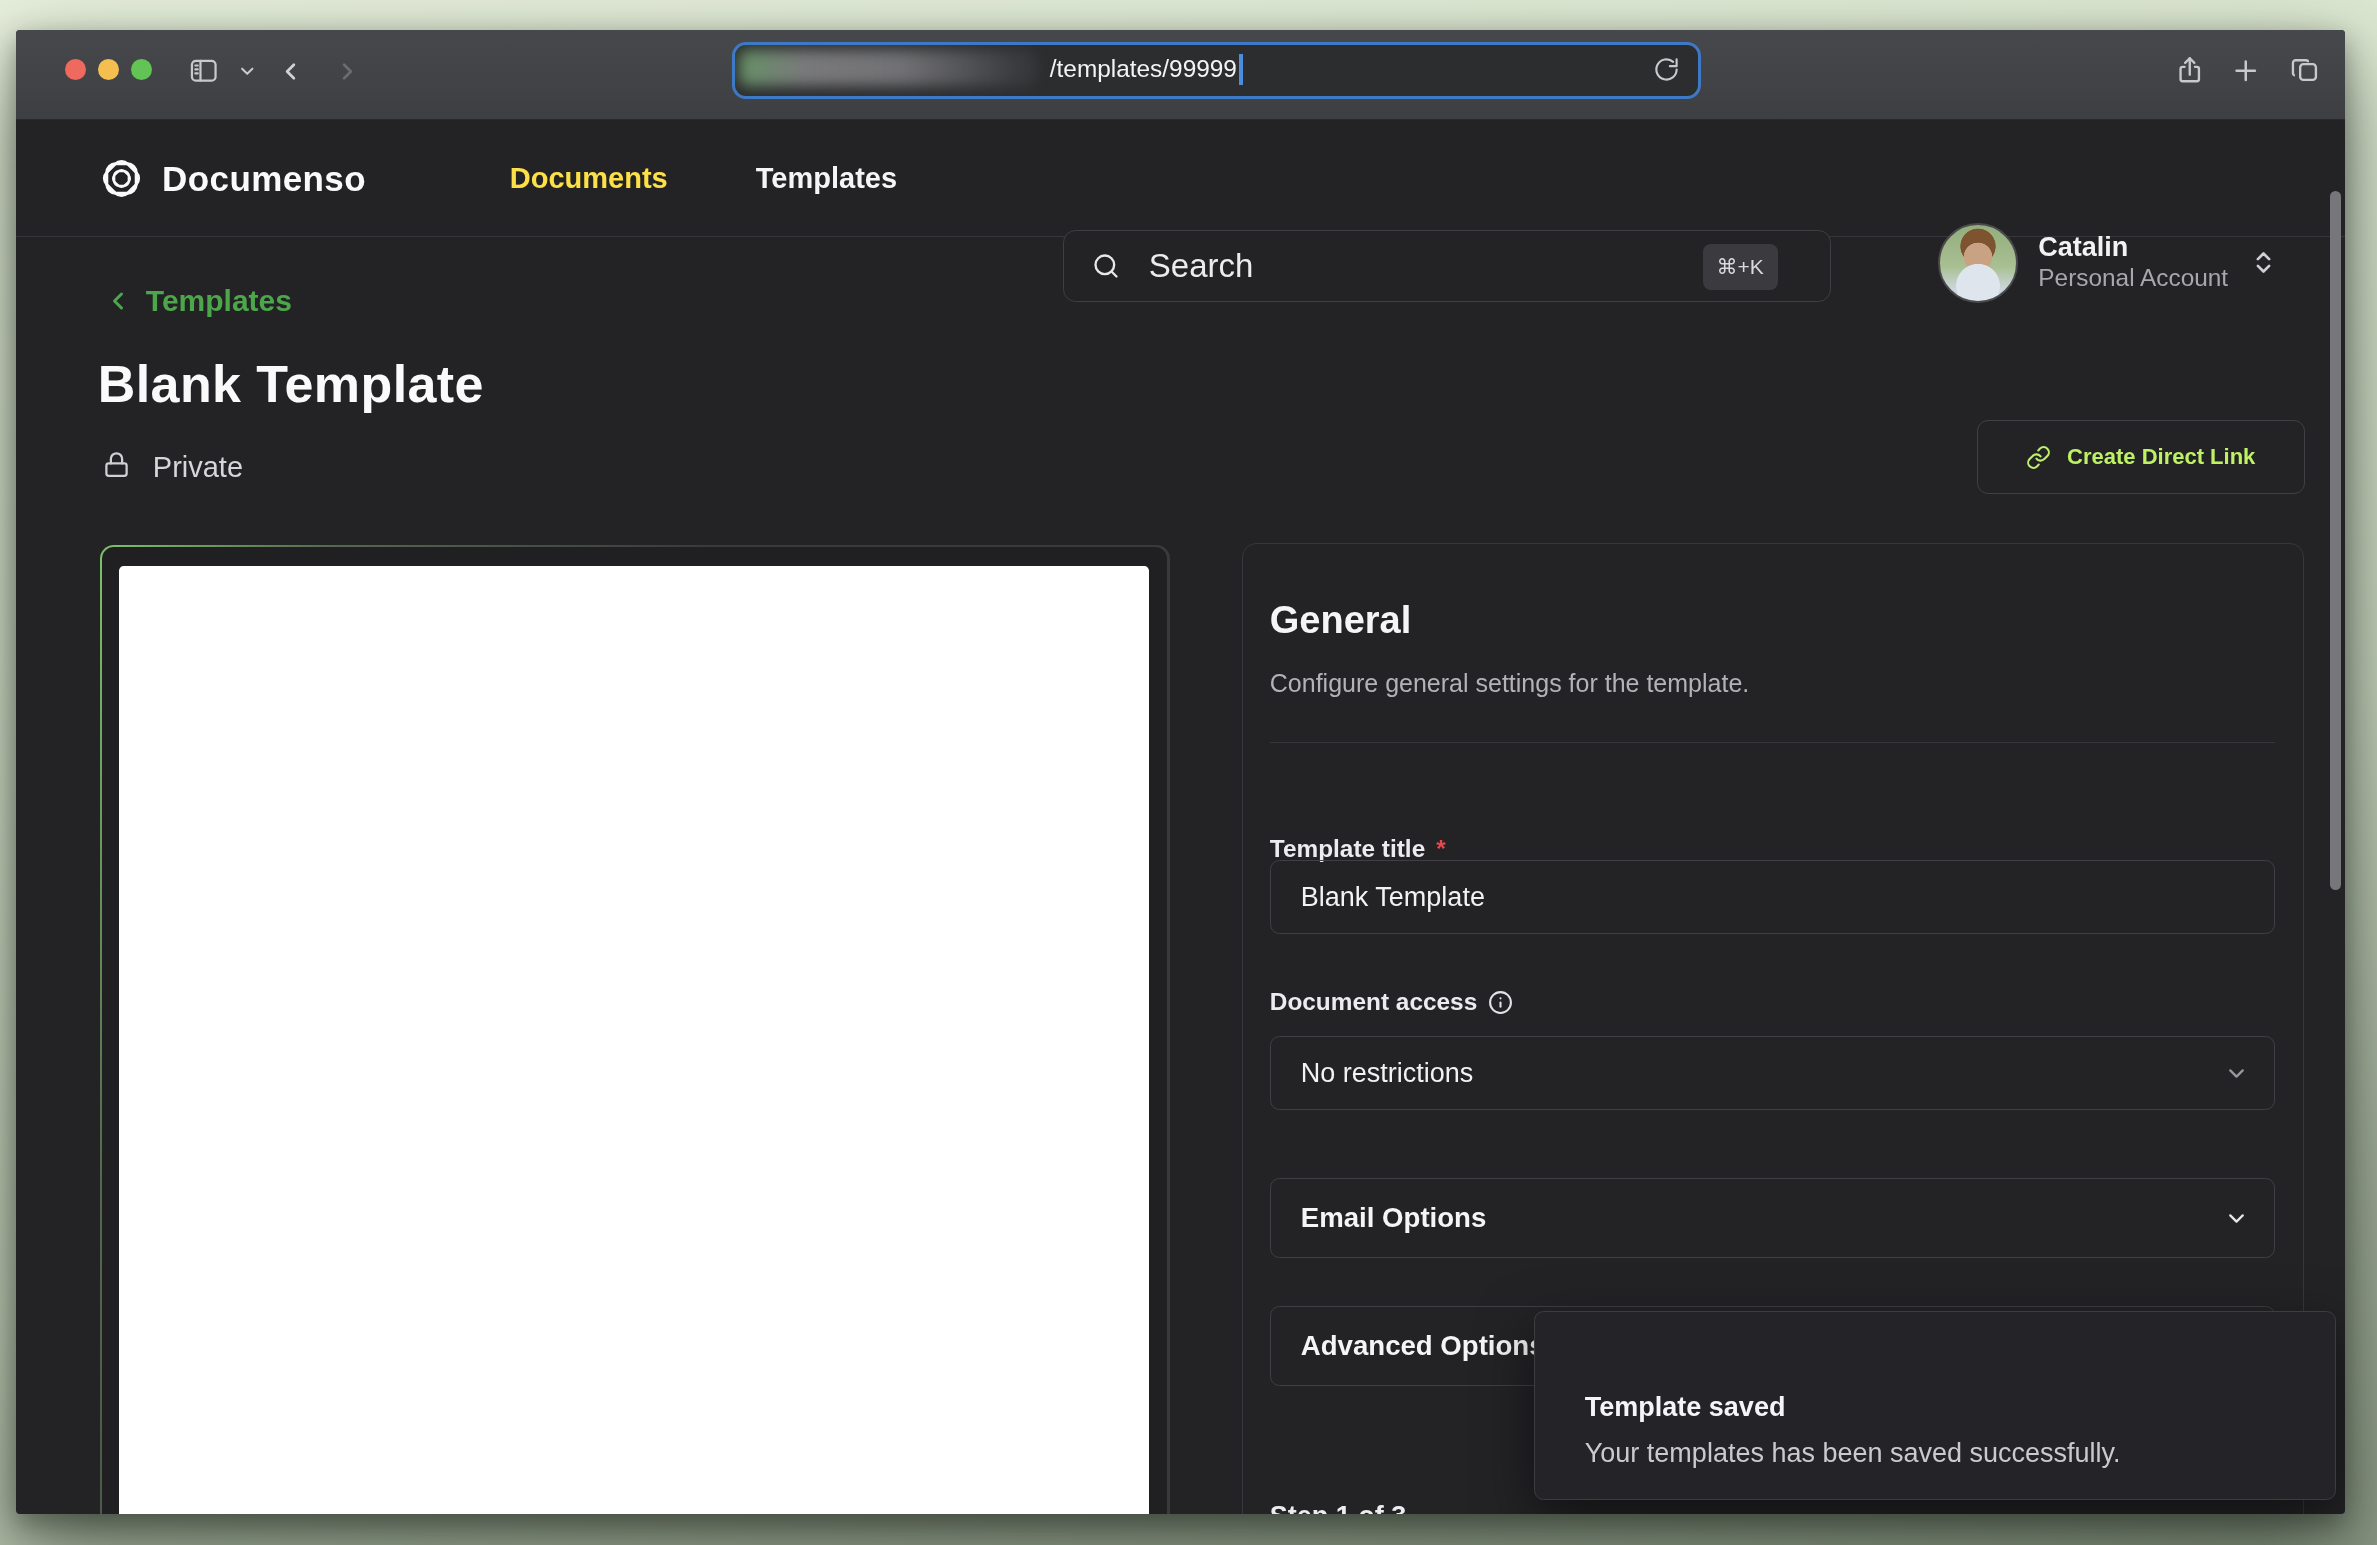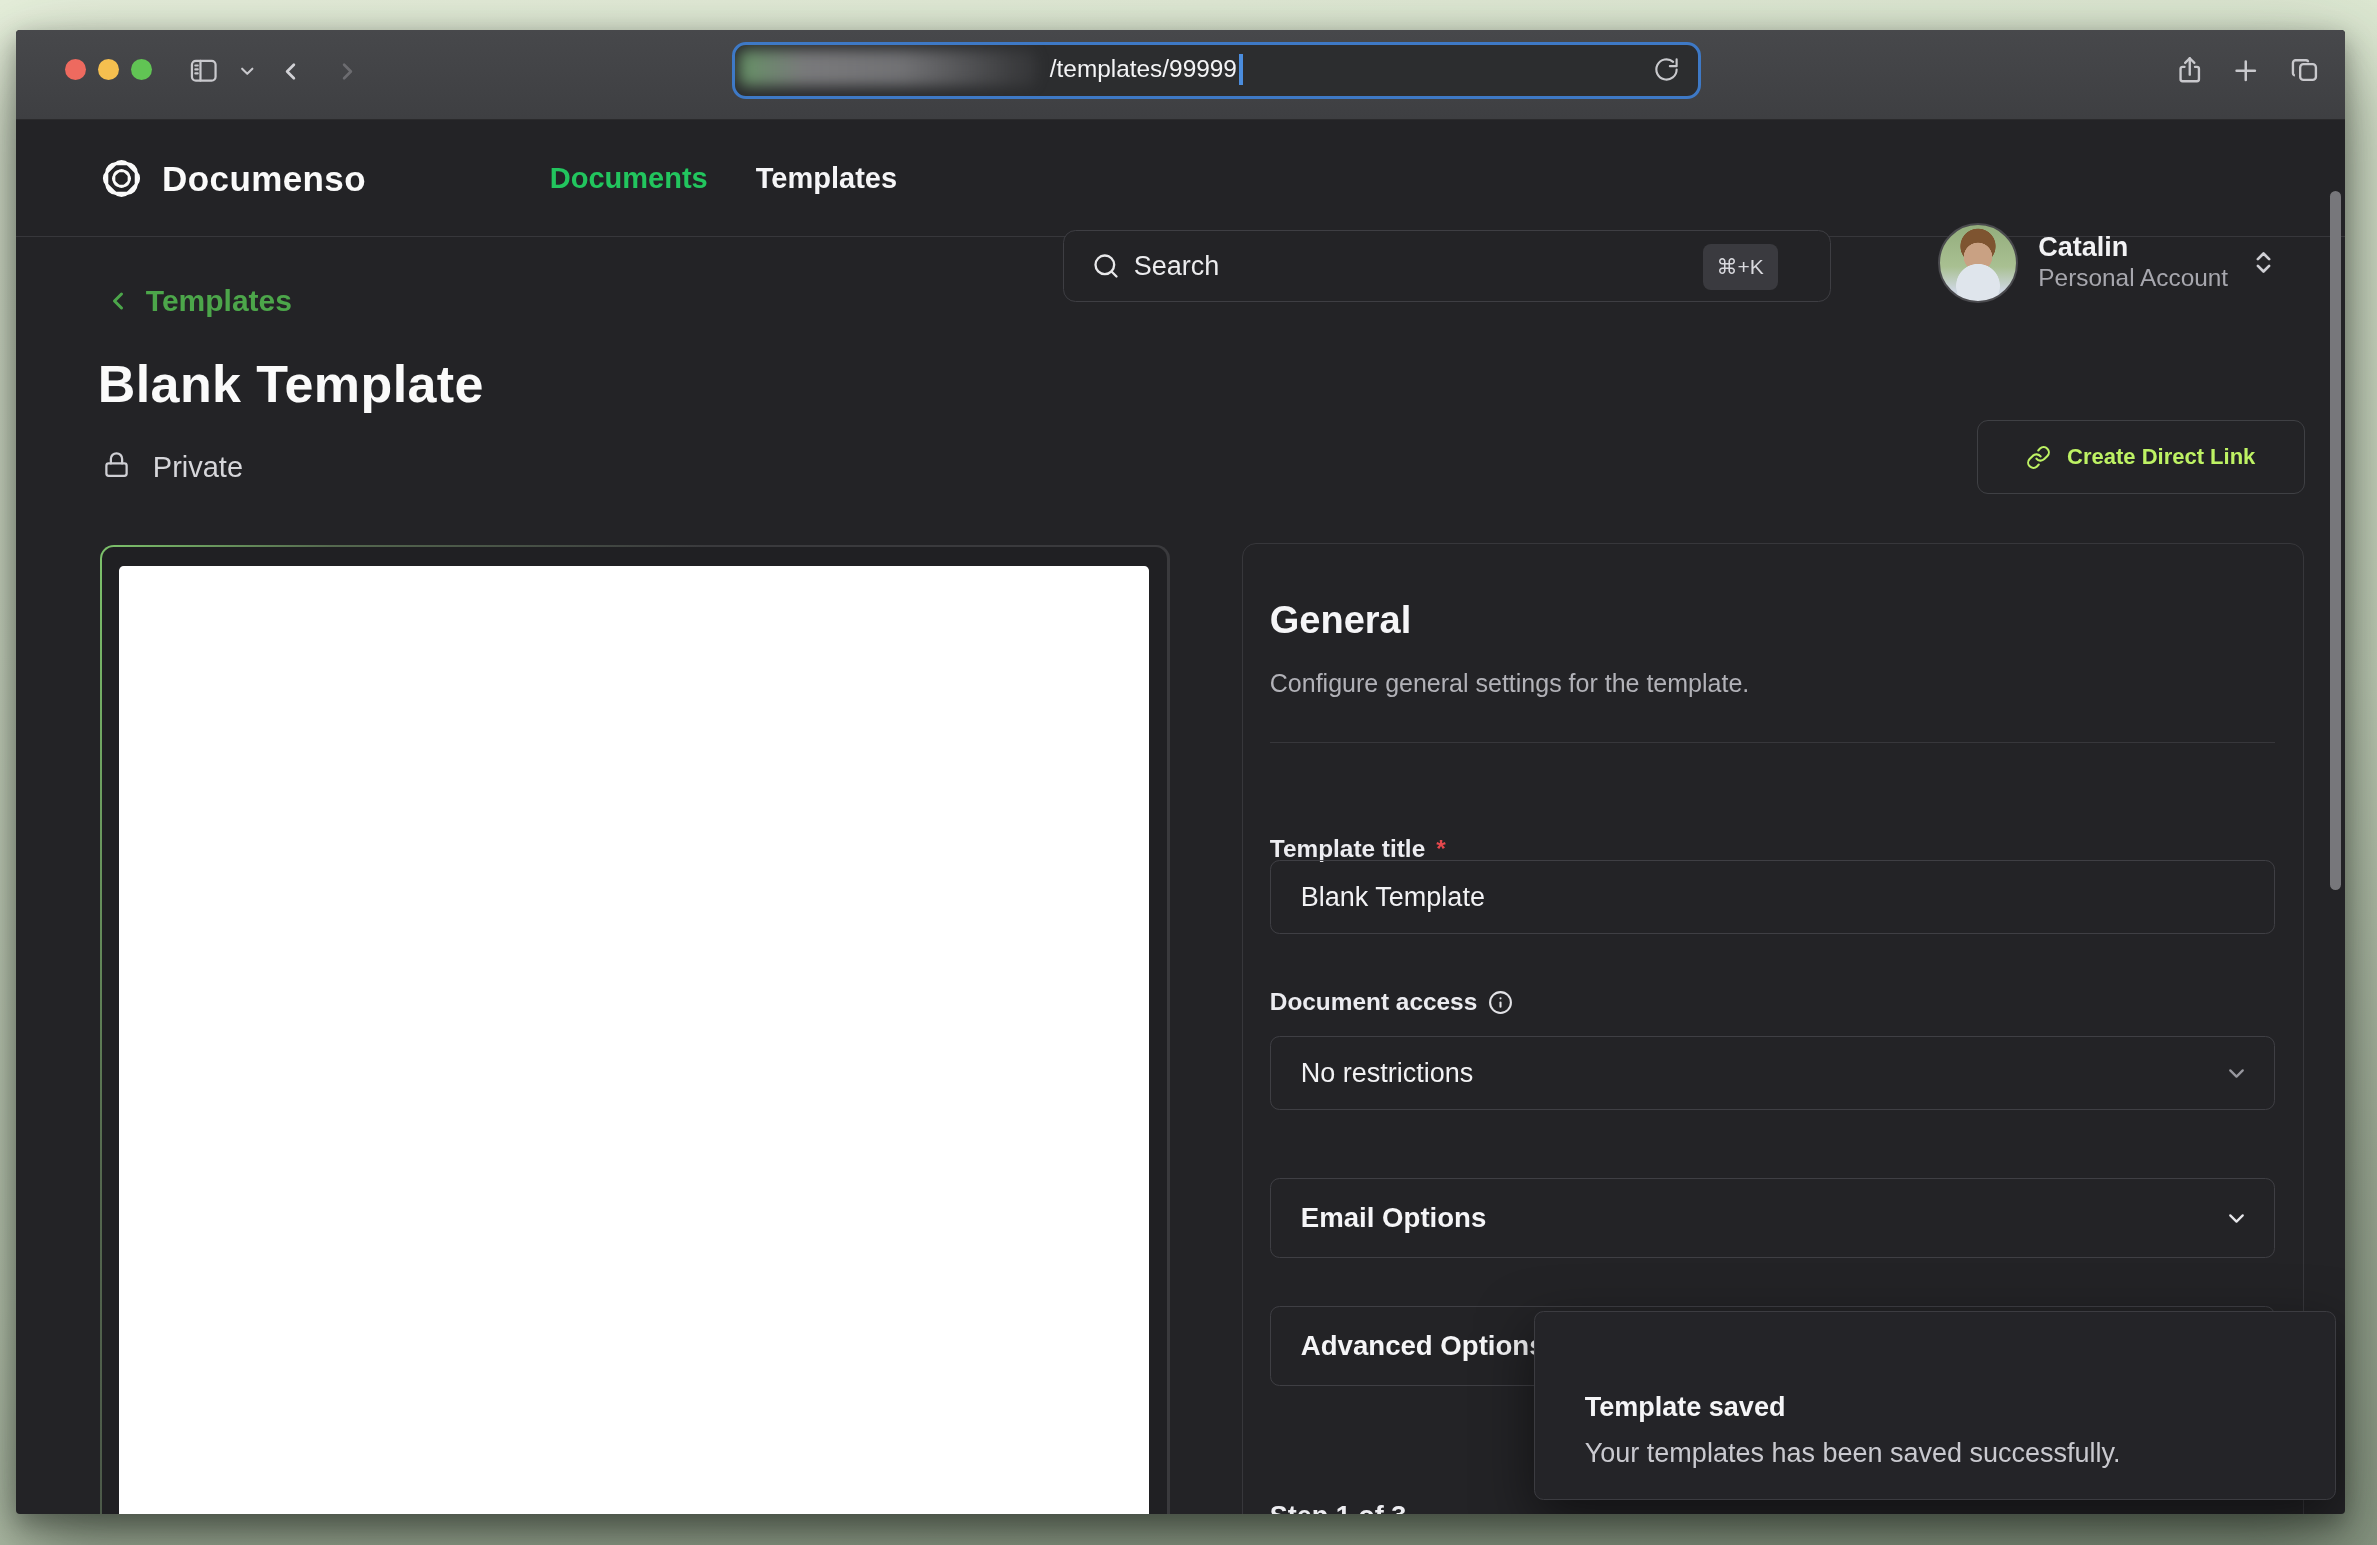--- a/index.html
+++ b/index.html
@@ -26,26 +26,26 @@
     color:#f4f4f6;font-size:24.4px;}
   .caret{display:inline-block;width:3.9px;height:31.5px;background:#4b8dde;margin-left:2.4px;}
   .reload{position:absolute;right:14px;top:7px;width:35px;height:35px;color:#c9c9cd;}
   .reload svg{width:27px;height:27px;}
   
   .appheader{position:absolute;left:0;top:90px;width:100%;height:117px;background:#232326;border-bottom:0.8px solid #37373b;}
   .brand{position:absolute;left:82px;top:0;height:117px;display:flex;align-items:center;gap:17.3px;color:#fafafa;}
   .brand svg{width:47px;height:47px;}
   .brand-name{font-size:35px;font-weight:700;letter-spacing:0.4px;}
   .nav-item{position:absolute;top:0;height:117px;display:flex;align-items:center;font-size:29px;font-weight:600;}
-  .nav-documents{left:534px;color:#22c55e;}
+  .nav-documents{left:494px;color:#fde047;}
   .nav-templates{left:740px;color:#f5f5f7;}
   .searchbox{position:absolute;left:1047px;top:110px;width:768px;height:72px;border-radius:12.6px;
     border:0.8px solid #3e3e43;background:#232326;display:flex;align-items:center;color:#ececee;}
   .searchbox .sicon{margin-left:28px;width:28px;height:28px;color:#e8e8ea;}
-  .searchbox .stext{margin-left:14px;font-size:27px;text-align:center;}
+  .searchbox .stext{margin-left:29px;font-size:33px;text-align:center;}
   .kbd{position:absolute;right:52px;top:13.4px;height:46px;padding:0 14px;border-radius:7.9px;background:#3a3a3f;
     display:flex;align-items:center;font-size:21px;color:#d9d9de;}
   .userbox{position:absolute;left:1922px;top:99px;width:370px;height:87px;display:flex;align-items:center;}
   .avatar{width:80px;height:80px;border-radius:50%;border:2.4px solid #4a4a4e;overflow:hidden;flex:0 0 auto;
     background:
       radial-gradient(circle at 50% 80%, #dfe5ec 0 30%, transparent 31%),
       radial-gradient(circle at 50% 42%, #c9a183 0 24%, transparent 25%),
       radial-gradient(circle at 50% 28%, #7e5430 0 26%, transparent 27%),
       linear-gradient(180deg,#93ad7c 0%,#a9c092 55%,#cdd6df 85%);}
   .usermeta{margin-left:20.5px;}

